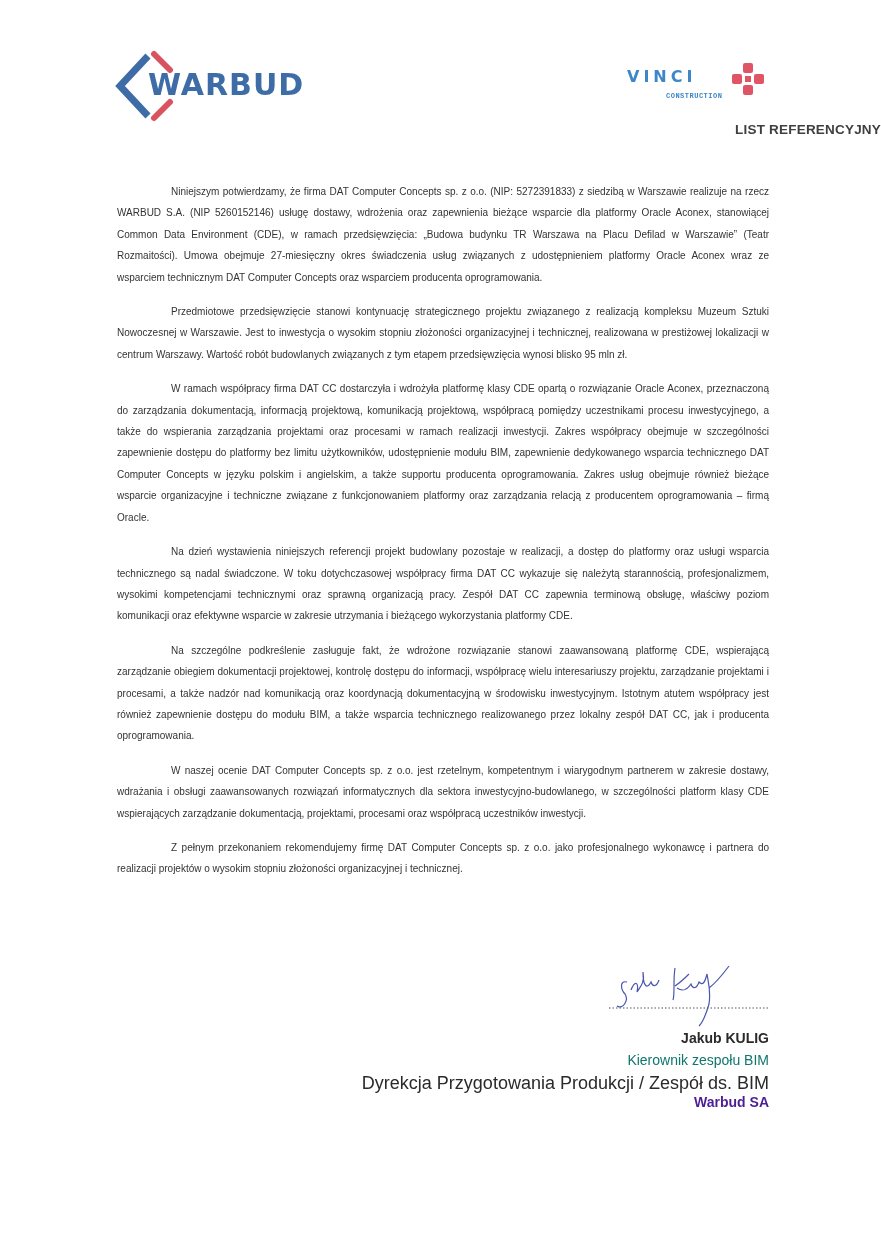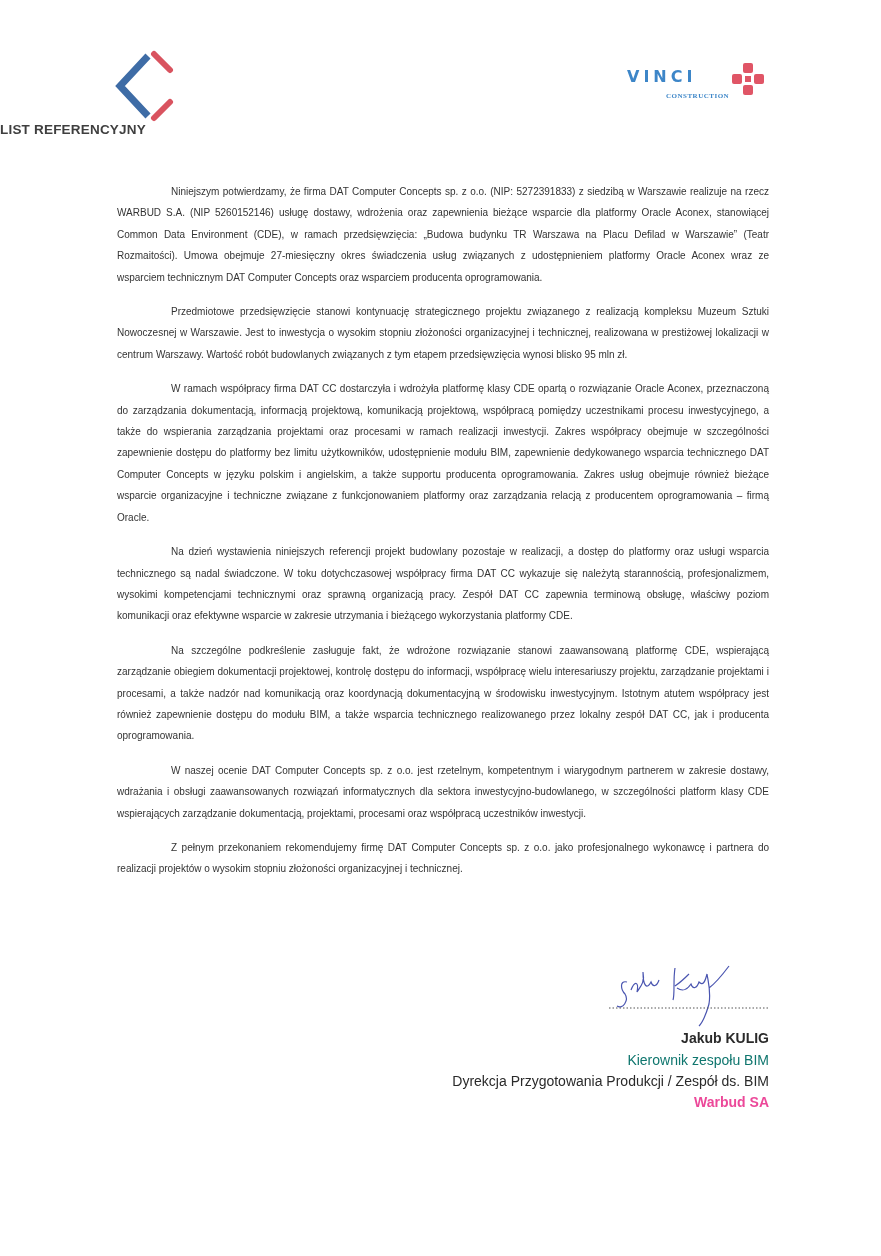--- a/index.html
+++ b/index.html
@@ -5,44 +5,45 @@
   html, body { margin: 0; padding: 0; background: #ffffff; }
   body { width: 881px; height: 1256px; position: relative; overflow: hidden;
          font-family: "Liberation Sans", sans-serif; color: #2b2b2b; }
   .logo-warbud { position: absolute; left: 112px; top: 50px; width: 170px; height: 72px; }
   .logo-warbud svg { width: 100%; height: 100%; }
   .warbud-text { position: absolute; left: 36px; top: 17px; font-family: "DejaVu Sans", sans-serif;
                  font-weight: bold; font-size: 30px; letter-spacing: 1px; color: #3e6ca6; }
   .logo-vinci { position: absolute; left: 624px; top: 58px; width: 150px; height: 50px; }
   .vinci-text { position: absolute; left: 3px; top: 9px; font-family: "DejaVu Sans", sans-serif;
                 font-weight: bold; font-size: 16px; letter-spacing: 4px; color: #3d86c8; }
-  .vinci-sub { position: absolute; left: 42px; top: 34px; font-family: Liberation Serif, serif;
+  .vinci-sub { position: absolute; left: 42px; top: 34px; font-family: Liberation Mono, monospace;
                font-weight: bold; font-size: 7px; letter-spacing: 0.5px; color: #3d86c8; }
   .vinci-mark { position: absolute; left: 106px; top: 3px; width: 36px; height: 36px; }
-  .title { position: absolute; left: 0; width: 881px; top: 122px; text-align: left;
+  .title { position: absolute; left: 0; width: 881px; top: 122px; text-align: right;
            font-weight: bold; font-size: 13.5px; color: #3f3f3f; letter-spacing: 0.2px; }
   .body-text { position: absolute; left: 117px; width: 652px; top: 181px; }
   .para { font-size: 10px; line-height: 21.4px; text-align: justify; text-indent: 54px;
           margin: 0 0 13px 0; color: #333; }
   .sign { position: absolute; right: 112px; top: 960px; width: 360px; text-align: right; }
   .signature { position: absolute; right: 0; top: 0; width: 160px; height: 72px; }
   .sig-name { position: absolute; right: 0; top: 70px; font-size: 14px; font-weight: bold; color: #2a2a2a; white-space: nowrap; }
   .sig-role { position: absolute; right: 0; top: 92px; font-size: 14px; color: #0f766e; white-space: nowrap; }
-  .sig-dept { position: absolute; right: 0; top: 113px; font-size: 14px; color: #2a2a2a; white-space: nowrap; }
-  .sig-company { position: absolute; right: 0; top: 134px; font-size: 14px; font-weight: bold; color: #ec4899; white-space: nowrap; }
+  .sig-dept { position: absolute; right: 0; top: 113px; font-size: 18px; color: #2a2a2a; white-space: nowrap; }
+  .sig-company { position: absolute; right: 0; top: 134px; font-size: 14px; font-weight: bold; color: #4c1d95; white-space: nowrap; }
 </style>
 </head>
 <body>
 
 <div class="logo-warbud">
   <svg viewBox="0 0 170 72">
     <polyline points="36,6 8,36 36,66" fill="none" stroke="#3e6ca6" stroke-width="7" stroke-linejoin="miter"></polyline>
     <line x1="42" y1="4" x2="58" y2="20" stroke="#d9535f" stroke-width="6" stroke-linecap="round"></line>
     <line x1="42" y1="68" x2="58" y2="52" stroke="#d9535f" stroke-width="6" stroke-linecap="round"></line>
   </svg>
+  <span class="warbud-text">WARBUD</span>
 </div>
 
 <div class="logo-vinci">
   <span class="vinci-text">VINCI</span>
   <span class="vinci-sub">CONSTRUCTION</span>
   <svg class="vinci-mark" viewBox="0 0 36 36">
     <rect x="13" y="2" width="10" height="10" rx="2" fill="#e05566"></rect>
     <rect x="2" y="13" width="10" height="10" rx="2" fill="#e05566"></rect>
     <rect x="24" y="13" width="10" height="10" rx="2" fill="#e05566"></rect>
     <rect x="13" y="24" width="10" height="10" rx="2" fill="#e05566"></rect>

